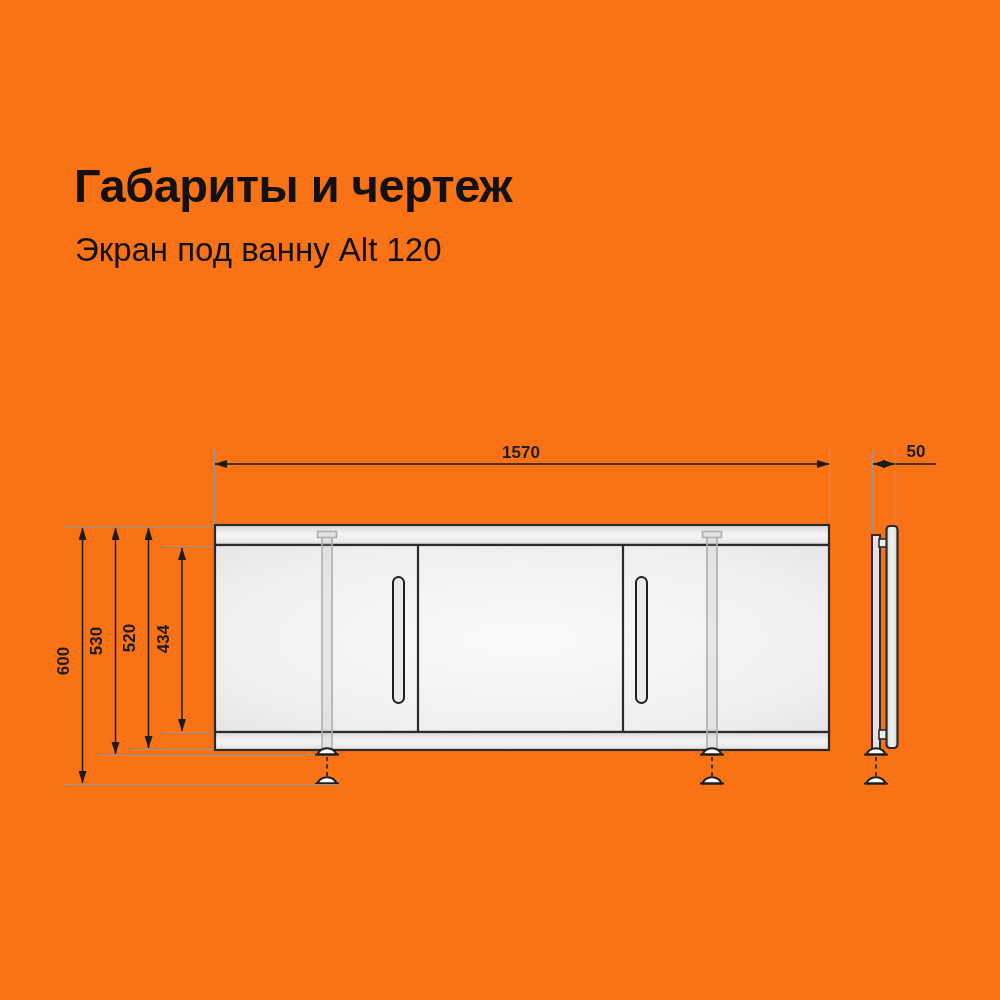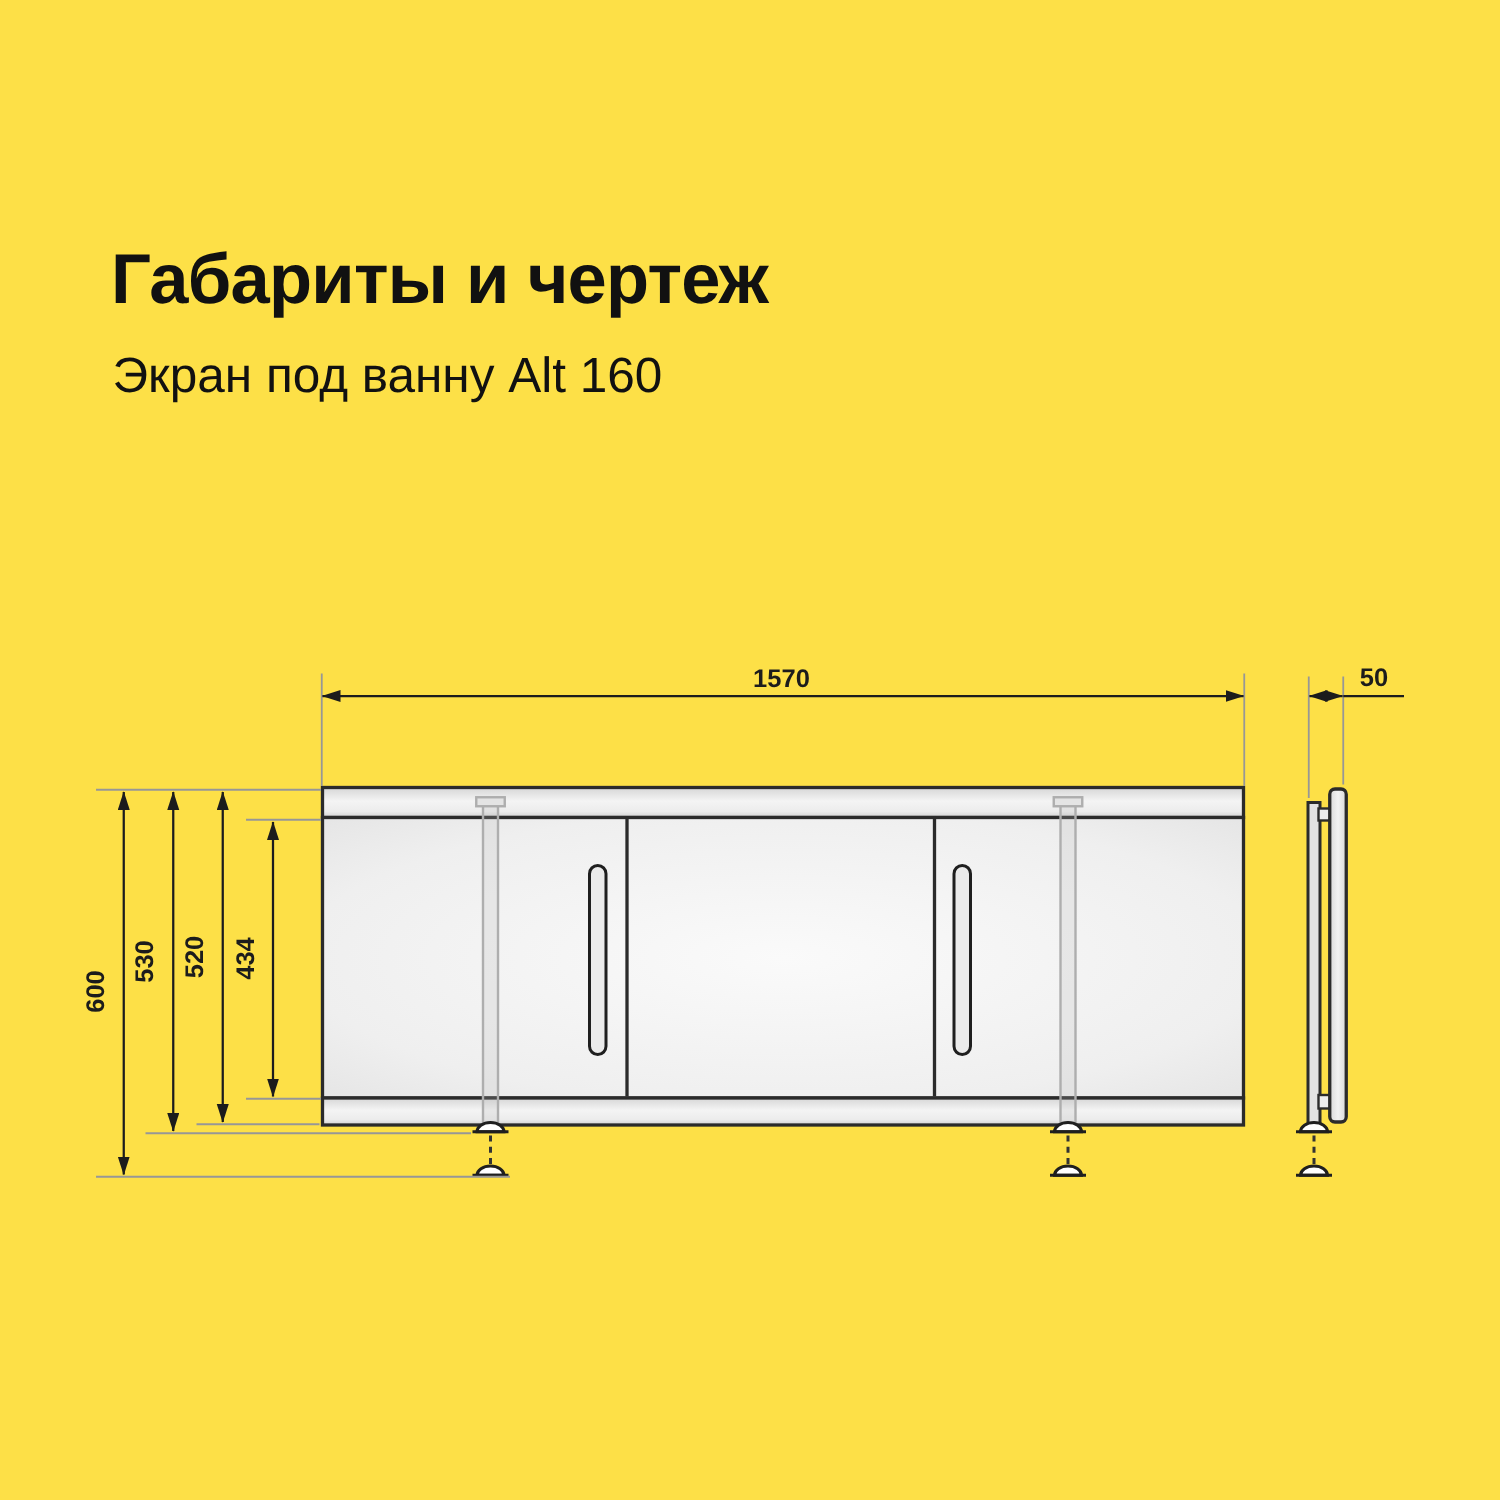--- a/index.html
+++ b/index.html
@@ -8,21 +8,21 @@
     background: #ffffff;
     width: 1000px;
     height: 1000px;
     font-family: "Liberation Sans", sans-serif;
     overflow: hidden;
   }
   .canvas {
     position: relative;
     width: 1000px;
     height: 1000px;
-    background: #fde047;
+    background: #f97316;
   }
   .page-title {
     position: absolute;
     left: 74px;
     top: 158px;
     font-size: 47px;
     font-weight: 700;
     color: #111111;
     letter-spacing: -0.5px;
     white-space: nowrap;
@@ -47,21 +47,21 @@
     font-weight: 700;
     fill: #1c1c1c;
   }
 </style>
 </head>
 <body>
 
 <div class="canvas">
 
   <div class="page-title">Габариты и чертеж</div>
-  <div class="page-subtitle">Экран под ванну Alt 160</div>
+  <div class="page-subtitle">Экран под ванну Alt 120</div>
 
   <svg class="drawing" width="1000" height="1000" viewBox="0 0 1000 1000">
     <defs>
       <linearGradient id="railGrad" x1="0" y1="0" x2="0" y2="1">
         <stop offset="0" stop-color="#d6d6d6"></stop>
         <stop offset="0.45" stop-color="#f4f4f4"></stop>
         <stop offset="0.8" stop-color="#ececec"></stop>
         <stop offset="1" stop-color="#d2d2d2"></stop>
       </linearGradient>
       <radialGradient id="panelGrad" cx="0.5" cy="0.5" r="0.75">

